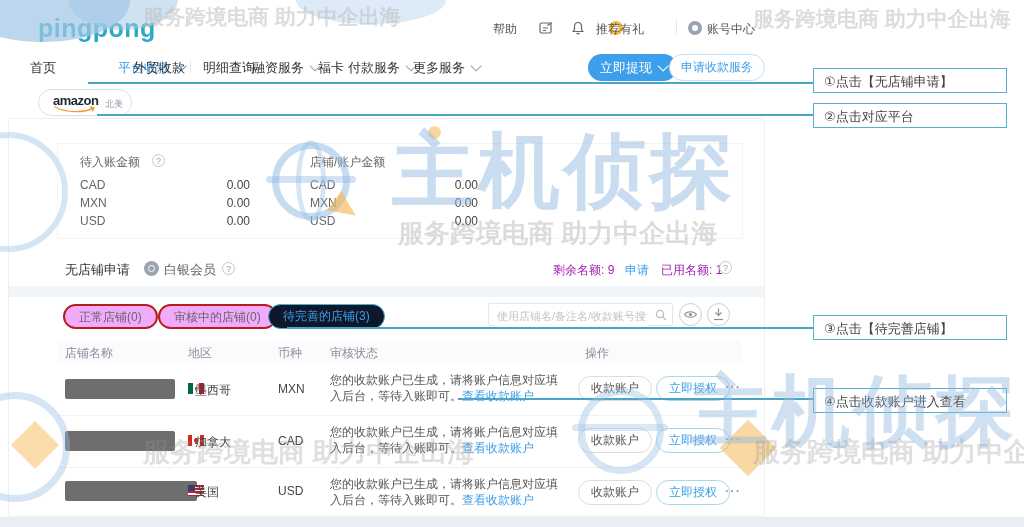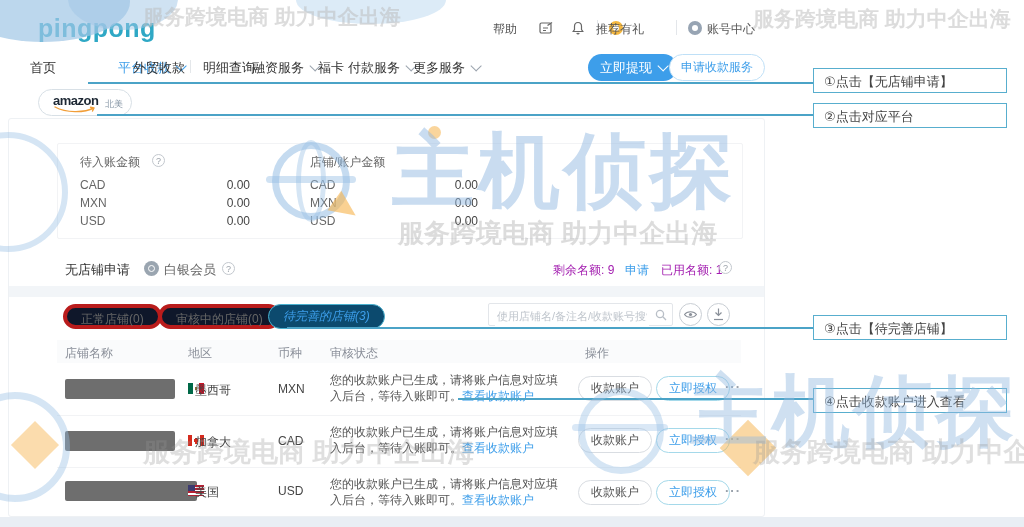--- a/index.html
+++ b/index.html
@@ -45,22 +45,22 @@
   .q-icon::before{content:"?";}
   .member-label{font-size:13px;color:#333;}
   .member-silver{font-size:13px;color:#666;}
   .badge-icon{width:15px;height:15px;border-radius:50%;background:#9AA5B0;}
   .badge-icon::before{content:"";position:absolute;left:4px;top:4px;width:7px;height:7px;border-radius:50%;border:1.5px solid #fff;box-sizing:border-box;}
   .quota{font-size:12px;color:#a21caf;white-space:nowrap;}
   .link-blue{color:#3D9EEA;cursor:pointer;text-decoration:none;}
   .band{left:9px;top:286px;width:755px;height:11px;background:#F2F5F8;}
   
   .stab{top:304px;height:25px;line-height:23px;padding:0 14px;border-radius:13px;font-size:12px;box-sizing:border-box;cursor:pointer;white-space:nowrap;}
-  .stab.off{border:4px solid #b91c1c;background:#0f172a;color:#666;}
-  .stab.on{border:1px solid #49B0CE;background:#0c4a6e;color:#3D9EEA;font-style:italic;}
+  .stab.off{border:2px solid #b91c1c;background:#f0abfc;color:#666;}
+  .stab.on{border:1px solid #49B0CE;background:#0f172a;color:#3D9EEA;}
   .search-wrap{left:488px;top:303px;width:185px;height:23px;border:1px solid #E3E6EA;border-radius:2px;box-sizing:border-box;background:#fff;}
   .search-wrap input{position:absolute;left:6px;top:1px;width:150px;height:19px;border:0;outline:0;font-size:11px;color:#333;font-family:inherit;}
   .search-wrap input::placeholder{color:#bfc5cc;}
   .circ-btn{top:303px;width:23px;height:23px;border:1px solid #C9CED4;border-radius:50%;box-sizing:border-box;background:#fff;cursor:pointer;}
   
   .thead{left:57px;top:340px;width:684px;height:23px;background:#FAFBFC;}
   .th{position:absolute;top:5px;font-size:12px;color:#8A8F99;}
   .trow{left:57px;width:684px;height:52px;border-bottom:1px solid #F2F3F5;}
   .redact{position:absolute;left:8px;top:16px;width:110px;height:20px;background:#6E6E6E;border-radius:2px;}
   .flag{position:absolute;left:131px;top:20px;width:16px;height:11px;}

